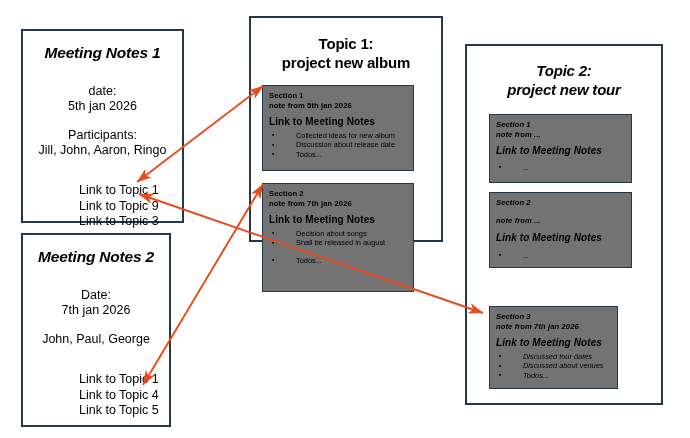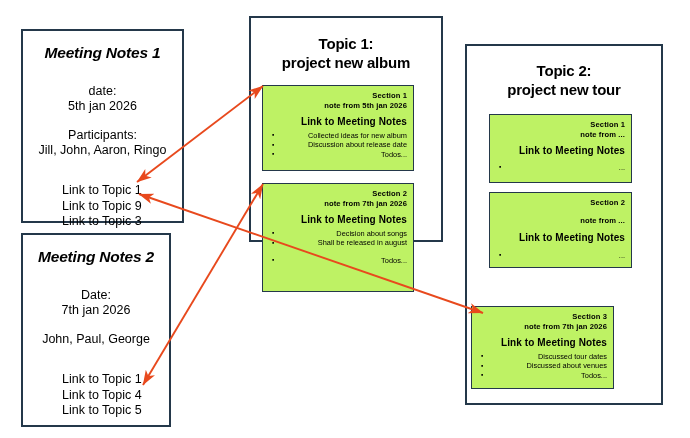--- a/index.html
+++ b/index.html
@@ -48,38 +48,37 @@
   .note-block {
     text-align: center;
     font-size: 12.5px;
     line-height: 15px;
   }
   .note-links {
     font-size: 12.5px;
     line-height: 15.5px;
     padding-left: 39px;
   }
-  .note-links div { white-space: nowrap; }
+  .note-links div { white-space: nowrap; margin-left: 17px; }
 
   
   .topic-title {
     text-align: center;
     font-weight: bold;
     font-size: 15px;
     line-height: 19px;
     letter-spacing: -0.2px;
   }
   .section {
     position: absolute;
     box-sizing: border-box;
-    background: #bef264;
+    background: #737373;
     border: 1.5px solid #24384a;
     padding: 5px 6px;
     z-index: 3;
-    text-align: right;
   }
   .sec-head {
     font-weight: bold;
     font-size: 7.6px;
     line-height: 9.5px;
     letter-spacing: 0.1px;
   }
   .sec-link {
     font-weight: bold;
     font-size: 10px;
@@ -174,21 +173,21 @@
       <div class="sec-link">Link to Meeting Notes</div>
       <div class="sec-sp-s"></div>
       <ul class="bullets">
         <li>Decision about songs</li>
         <li>Shall be released in august</li>
         <li class="gap">Todos...</li>
       </ul>
     </div>
   </div>
 
-  <div class="box" style="left:465px; top:44px; width:198px; height:361px;">
+  <div class="box" style="left:465px; top:44px; width:198px; height:361px;font-style:italic;">
     <div class="topic-title" style="margin-top:15px;">
       <div>Topic 2:</div>
       <div>project new tour</div>
     </div>
 
     <div class="section" style="left:22px; top:68px; width:143px; height:69px;">
       <div class="sec-head">Section 1</div>
       <div class="sec-head">note from ...</div>
       <div class="sec-sp"></div>
       <div class="sec-link">Link to Meeting Notes</div>
@@ -200,21 +199,21 @@
 
     <div class="section spaced" style="left:22px; top:146px; width:143px; height:76px;">
       <div class="sec-head">Section 2</div>
       <div class="sec-head">note from ...</div>
       <div class="sec-link">Link to Meeting Notes</div>
       <ul class="bullets">
         <li>...</li>
       </ul>
     </div>
 
-    <div class="section" style="left:4px; top:260px; width:143px; height:83px;">
+    <div class="section" style="left:22px; top:260px; width:129px; height:83px;">
       <div class="sec-head">Section 3</div>
       <div class="sec-head">note from 7th jan 2026</div>
       <div class="sec-sp"></div>
       <div class="sec-link">Link to Meeting Notes</div>
       <div class="sec-sp-s"></div>
       <ul class="bullets">
         <li>Discussed tour dates</li>
         <li>Discussed about venues</li>
         <li>Todos...</li>
       </ul>

